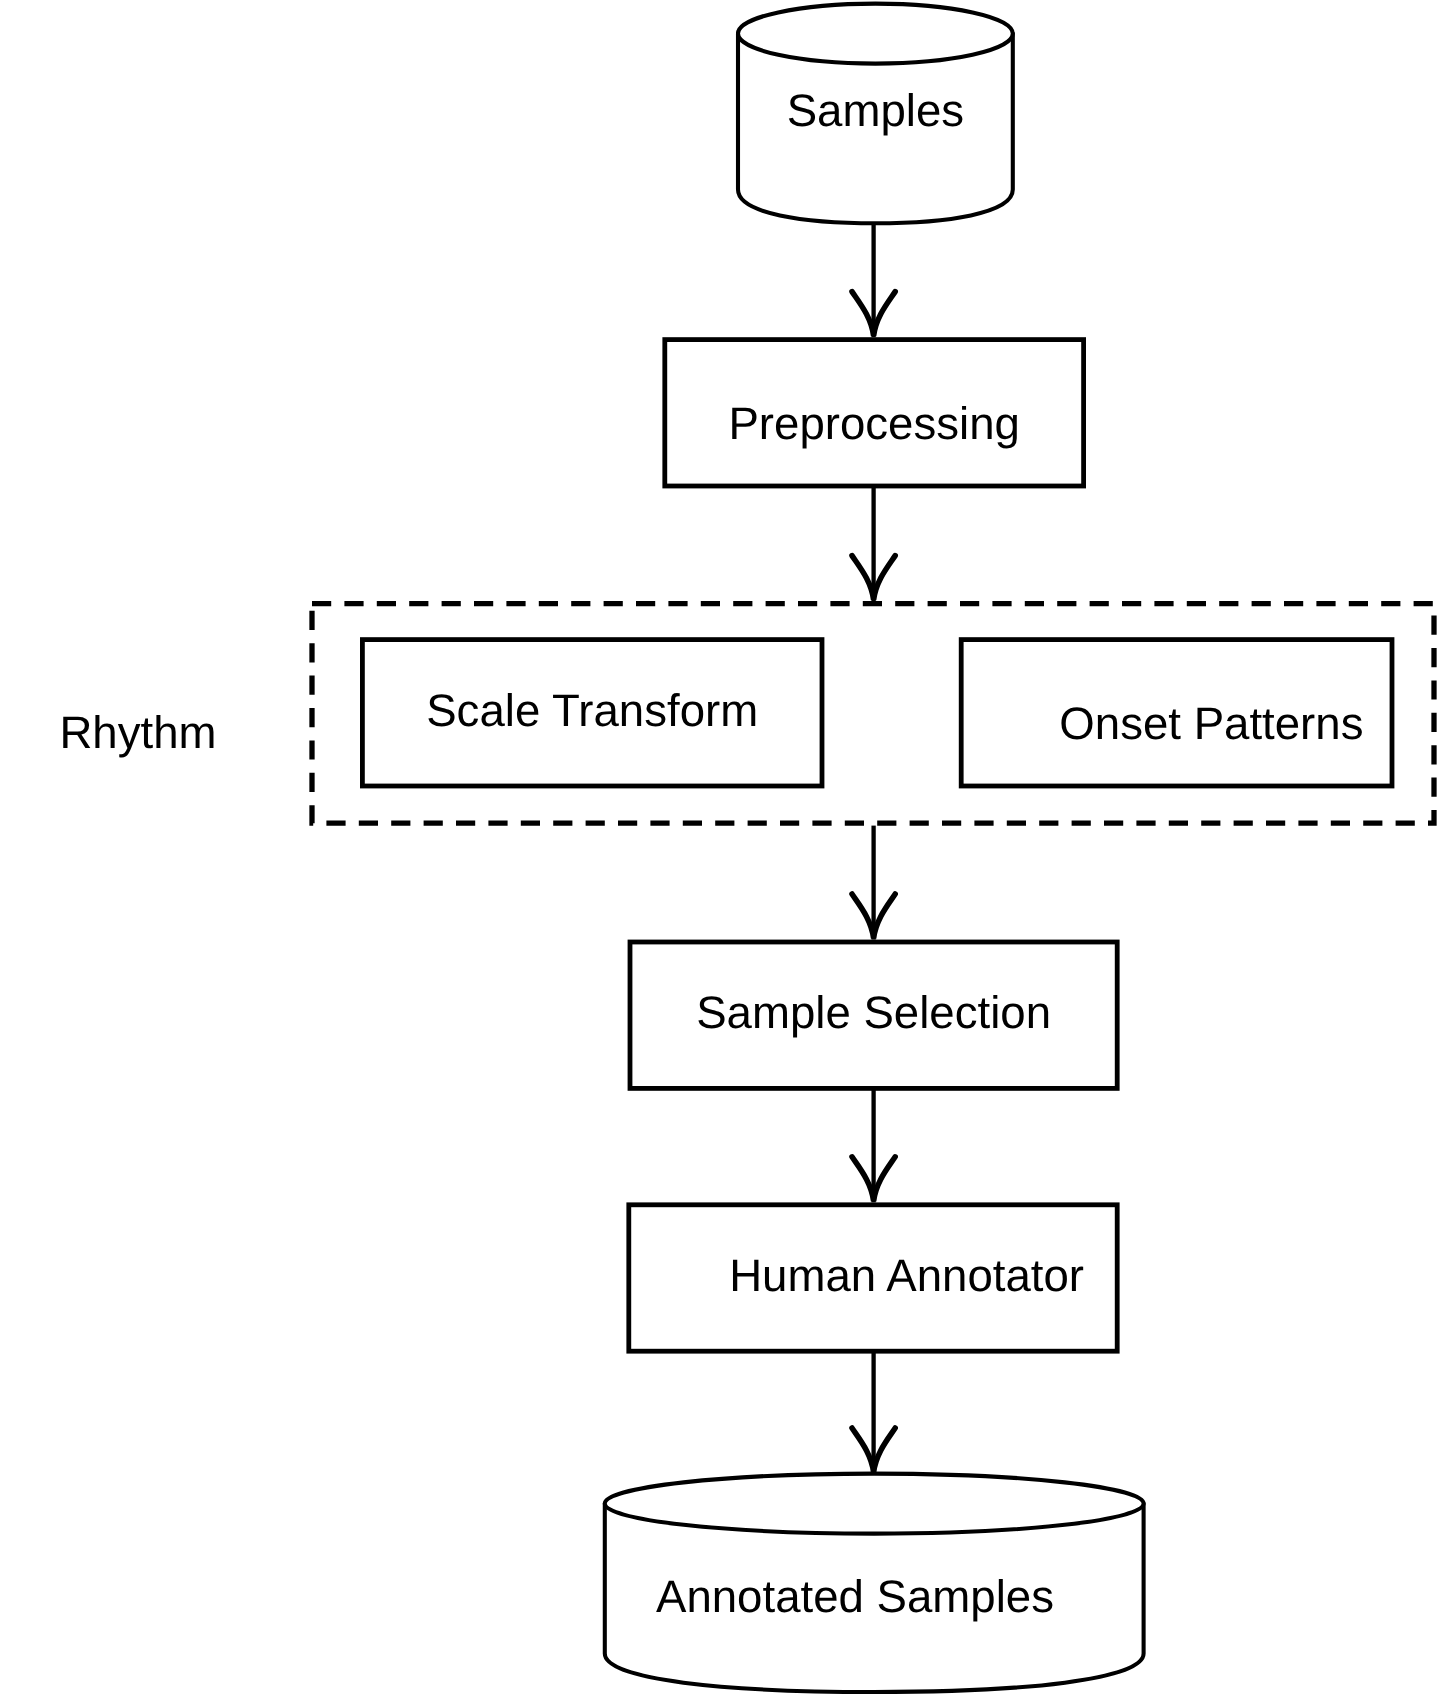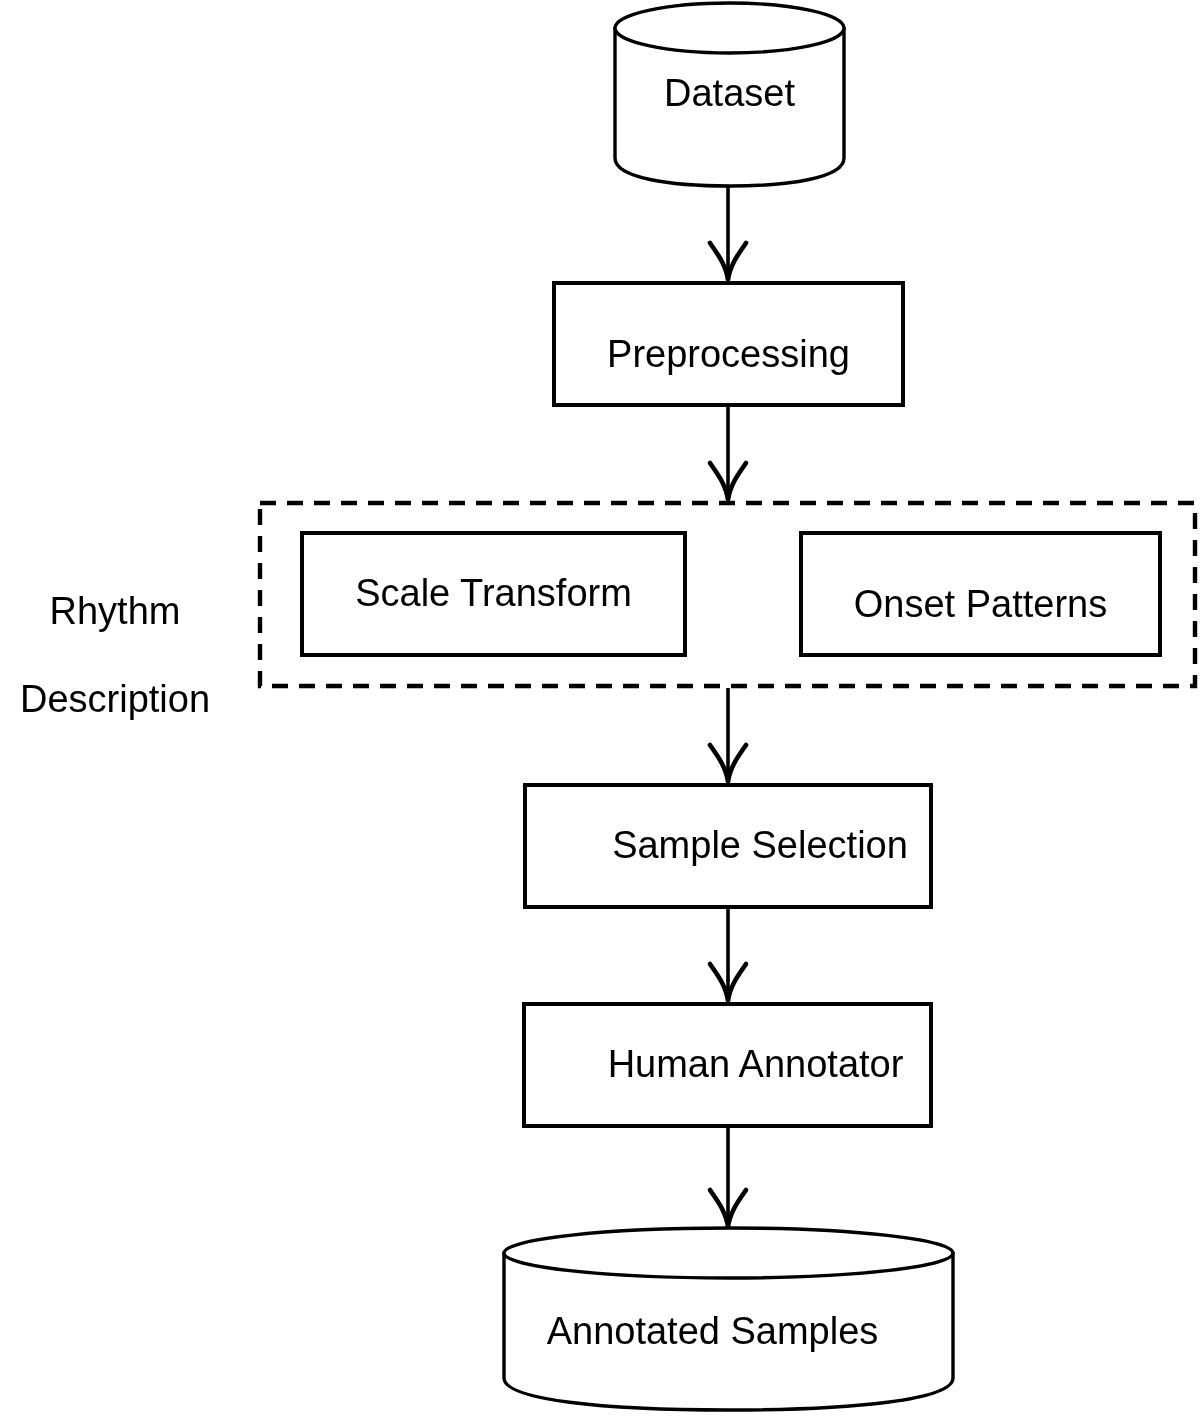--- a/index.html
+++ b/index.html
@@ -140,32 +140,31 @@
       <path class="edge-head" d="M 710 964 C 716 973, 726 985, 728 1001 C 730 985, 740 973, 746 964"></path>
     </g>
 
     <g>
       <line class="edge-line" x1="728" y1="1126" x2="728" y2="1228"></line>
       <path class="edge-head" d="M 710 1190 C 716 1199, 726 1211, 728 1227 C 730 1211, 740 1199, 746 1190"></path>
     </g>
 
   </svg>
 
-  <div class="node-label" style="left:613px; top:2px; width:233px; height:183px;">Dataset</div>
+  <div class="node-label" style="left:613px; top:2px; width:233px; height:183px;">Samples</div>
 
   <div class="node-label" style="left:552px; top:281px; width:353px; height:148px;">Preprocessing</div>
 
   <div class="node-label" style="left:300px; top:531px; width:387px; height:126px;text-align:right;">Scale Transform</div>
 
-  <div class="node-label" style="left:799px; top:531px; width:363px; height:148px;">Onset Patterns</div>
+  <div class="node-label" style="left:828px; top:531px; width:363px; height:148px;">Onset Patterns</div>
 
-  <div class="node-label" style="left:523px; top:783px; width:410px; height:126px;margin-left:32px;">Sample Selection</div>
+  <div class="node-label" style="left:523px; top:783px; width:410px; height:126px;">Sample Selection</div>
 
   <div class="node-label" style="left:522px; top:1002px; width:411px; height:126px;margin-left:28px;">Human Annotator</div>
 
   <div class="node-label" style="left:486px; top:1253px; width:453px; height:157px;">Annotated Samples</div>
 
   <div class="group-label" style="left:0px; top:545px; width:208px;">
     <div>Rhythm</div>
-    <div>Description</div>
   </div>
 
 </div>
 
 </body></html>

